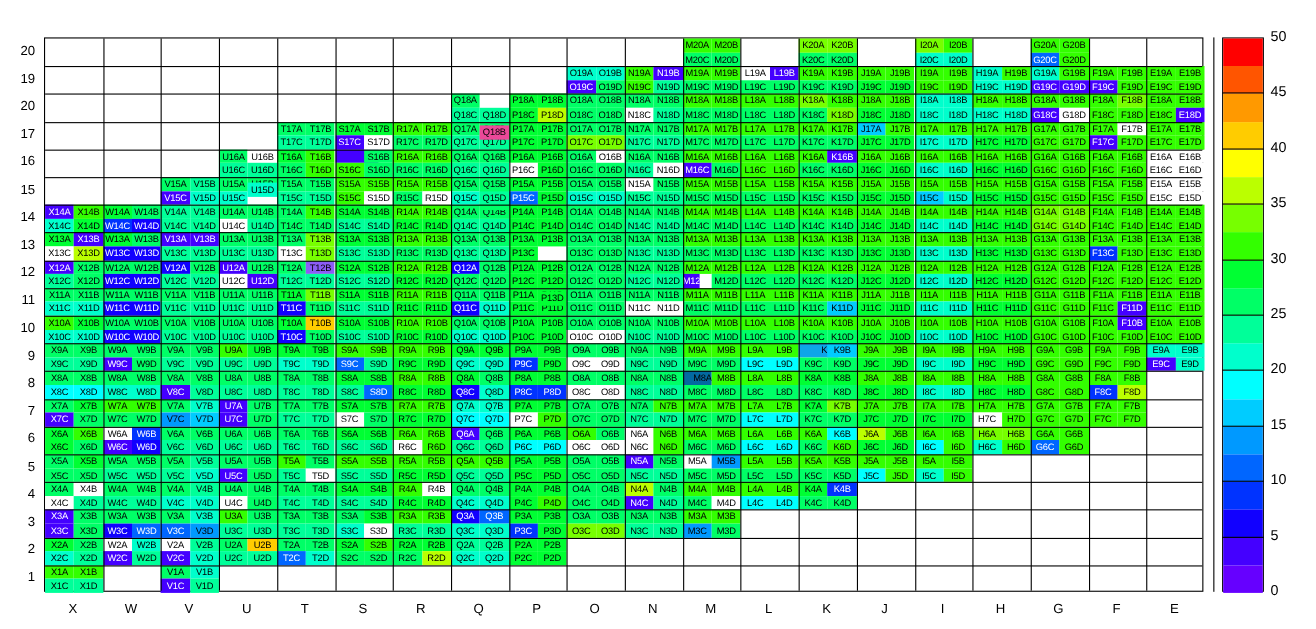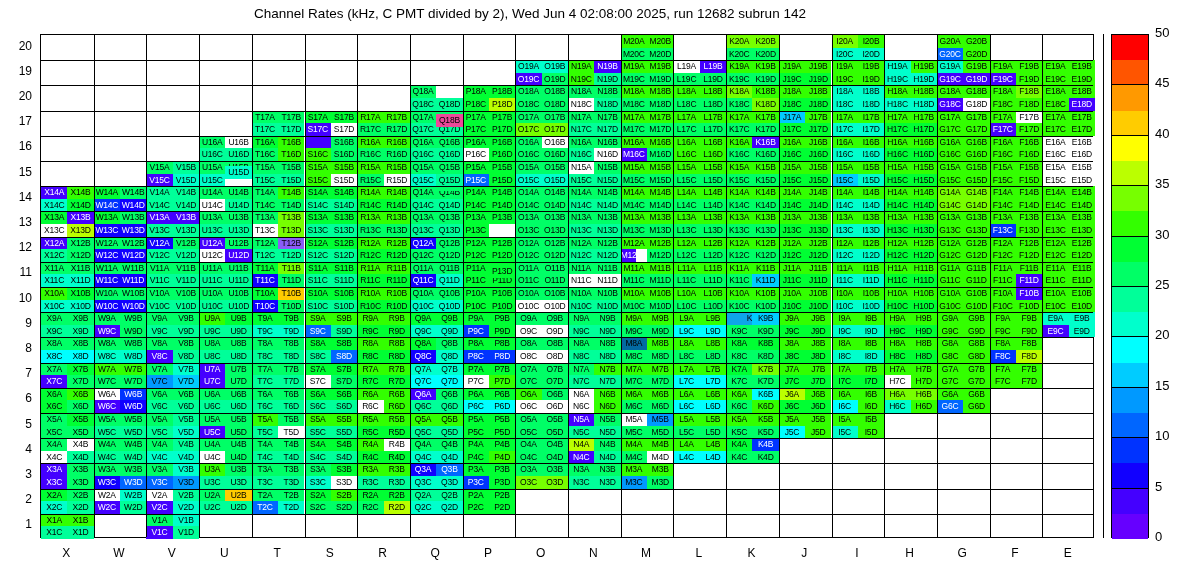--- a/index.html
+++ b/index.html
@@ -33,21 +33,20 @@
   .cband{position:absolute;left:0;width:100%;}
   .cbtick{position:absolute;left:1111px;width:38px;height:1px;background:#000;}
   .cblabel{position:absolute;left:1155px;font-size:13px;color:#000;}
   #cbaxisline{position:absolute;left:1103px;top:34px;width:1px;height:504px;background:#000;}
 </style>
 </head>
 <body>
 
 <div id="root">
 
-  <div id="title">Channel Rates (kHz, C PMT divided by 2), Wed Jun  4 02:08:00 2025, run 12682 subrun 142</div>
 
   <div id="plot">
     <div class="cellgrid" id="cellgrid">
         <div class="cell" style="left: 0px; top: 478.8px; width: 26.35px; height: 12.6px; background: rgb(51, 255, 0); color: rgb(0, 0, 0);">X1A</div>
         <div class="cell" style="left: 26.35px; top: 478.8px; width: 26.35px; height: 12.6px; background: rgb(51, 255, 0); color: rgb(0, 0, 0);">X1B</div>
         <div class="cell" style="left: 0px; top: 491.4px; width: 26.35px; height: 12.6px; background: rgb(0, 255, 153); color: rgb(0, 0, 0);">X1C</div>
         <div class="cell" style="left: 26.35px; top: 491.4px; width: 26.35px; height: 12.6px; background: rgb(0, 255, 153); color: rgb(0, 0, 0);">X1D</div>
         <div class="cell" style="left: 0px; top: 453.6px; width: 26.35px; height: 12.6px; background: rgb(0, 255, 51); color: rgb(0, 0, 0);">X2A</div>
         <div class="cell" style="left: 26.35px; top: 453.6px; width: 26.35px; height: 12.6px; background: rgb(0, 255, 102); color: rgb(0, 0, 0);">X2B</div>
         <div class="cell" style="left: 0px; top: 466.2px; width: 26.35px; height: 12.6px; background: rgb(0, 255, 204); color: rgb(0, 0, 0);">X2C</div>
@@ -749,21 +748,21 @@
         <div class="cell" style="left: 579.7px; top: 390.6px; width: 26.35px; height: 12.6px; background: rgb(0, 255, 102); color: rgb(0, 0, 0);">M5C</div>
         <div class="cell" style="left: 606.05px; top: 390.6px; width: 26.35px; height: 12.6px; background: rgb(0, 255, 102); color: rgb(0, 0, 0);">M5D</div>
         <div class="cell" style="left: 579.7px; top: 352.8px; width: 26.35px; height: 12.6px; background: rgb(51, 255, 0); color: rgb(0, 0, 0);">M6A</div>
         <div class="cell" style="left: 606.05px; top: 352.8px; width: 26.35px; height: 12.6px; background: rgb(51, 255, 0); color: rgb(0, 0, 0);">M6B</div>
         <div class="cell" style="left: 579.7px; top: 365.4px; width: 26.35px; height: 12.6px; background: rgb(0, 255, 102); color: rgb(0, 0, 0);">M6C</div>
         <div class="cell" style="left: 606.05px; top: 365.4px; width: 26.35px; height: 12.6px; background: rgb(0, 255, 102); color: rgb(0, 0, 0);">M6D</div>
         <div class="cell" style="left: 579.7px; top: 327.6px; width: 26.35px; height: 12.6px; background: rgb(51, 255, 0); color: rgb(0, 0, 0);">M7A</div>
         <div class="cell" style="left: 606.05px; top: 327.6px; width: 26.35px; height: 12.6px; background: rgb(51, 255, 0); color: rgb(0, 0, 0);">M7B</div>
         <div class="cell" style="left: 579.7px; top: 340.2px; width: 26.35px; height: 12.6px; background: rgb(0, 255, 102); color: rgb(0, 0, 0);">M7C</div>
         <div class="cell" style="left: 606.05px; top: 340.2px; width: 26.35px; height: 12.6px; background: rgb(0, 255, 102); color: rgb(0, 0, 0);">M7D</div>
-        <div class="cell" style="left: 579.7px; top: 302.4px; width: 26.35px; height: 12.6px; background: #0369a1; color: rgb(0, 0, 0);">M8A</div>
+        <div class="cell" style="left: 579.7px; top: 302.4px; width: 26.35px; height: 12.6px; background: #0369a1; color: rgb(0, 0, 0); text-align: right;">M8A</div>
         <div class="cell" style="left: 606.05px; top: 302.4px; width: 26.35px; height: 12.6px; background: rgb(51, 255, 0); color: rgb(0, 0, 0);">M8B</div>
         <div class="cell" style="left: 579.7px; top: 315px; width: 26.35px; height: 12.6px; background: rgb(0, 255, 102); color: rgb(0, 0, 0);">M8C</div>
         <div class="cell" style="left: 606.05px; top: 315px; width: 26.35px; height: 12.6px; background: rgb(0, 255, 102); color: rgb(0, 0, 0);">M8D</div>
         <div class="cell" style="left: 579.7px; top: 277.2px; width: 26.35px; height: 12.6px; background: rgb(51, 255, 0); color: rgb(0, 0, 0);">M9A</div>
         <div class="cell" style="left: 606.05px; top: 277.2px; width: 26.35px; height: 12.6px; background: rgb(51, 255, 0); color: rgb(0, 0, 0);">M9B</div>
         <div class="cell" style="left: 579.7px; top: 289.8px; width: 26.35px; height: 12.6px; background: rgb(0, 255, 102); color: rgb(0, 0, 0);">M9C</div>
         <div class="cell" style="left: 606.05px; top: 289.8px; width: 26.35px; height: 12.6px; background: rgb(0, 255, 102); color: rgb(0, 0, 0);">M9D</div>
         <div class="cell" style="left: 579.7px; top: 252px; width: 26.35px; height: 12.6px; background: rgb(51, 255, 0); color: rgb(0, 0, 0);">M10A</div>
         <div class="cell" style="left: 606.05px; top: 252px; width: 26.35px; height: 12.6px; background: rgb(51, 255, 0); color: rgb(0, 0, 0);">M10B</div>
         <div class="cell" style="left: 579.7px; top: 264.6px; width: 26.35px; height: 12.6px; background: rgb(0, 255, 102); color: rgb(0, 0, 0);">M10C</div>

